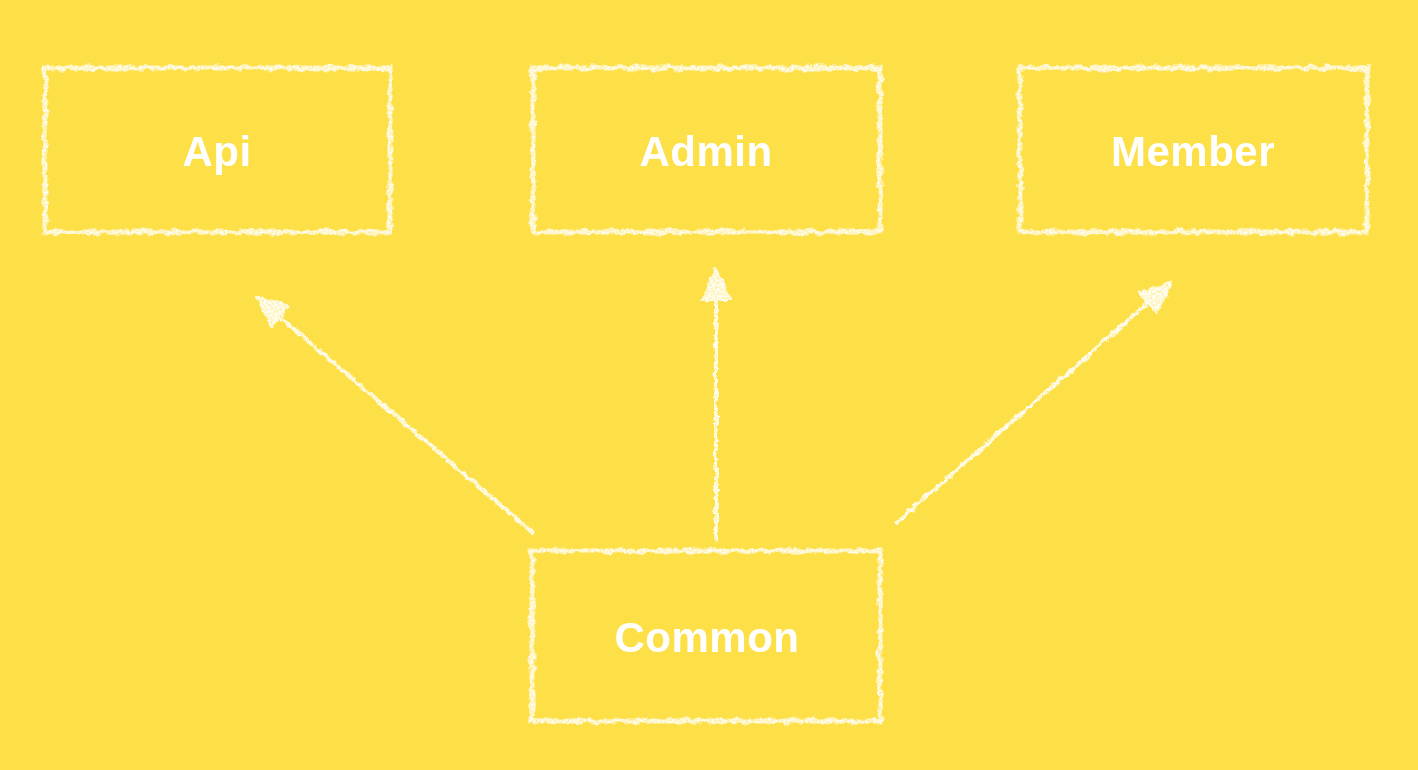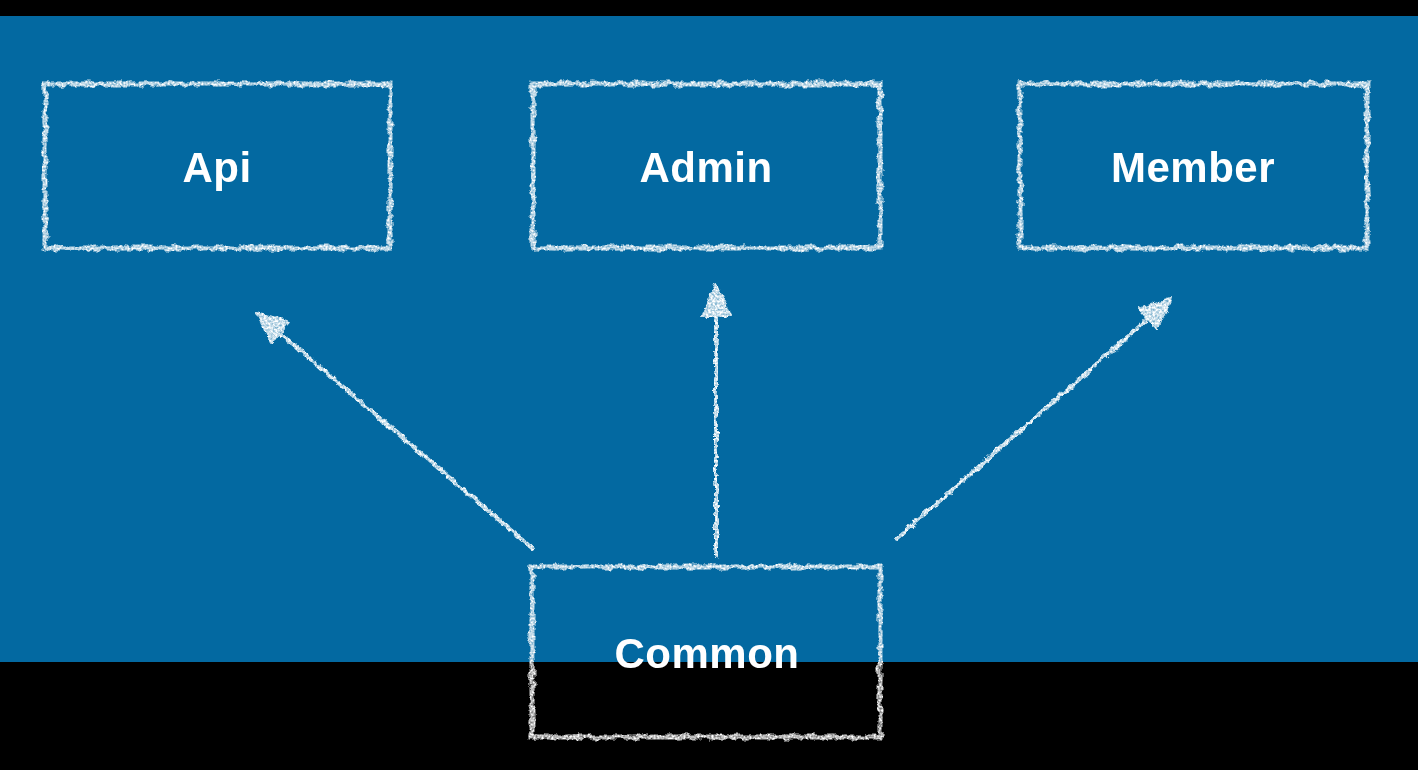--- a/index.html
+++ b/index.html
@@ -6,23 +6,22 @@
     margin: 0;
     padding: 0;
     background: #000000;
     width: 1418px;
     height: 770px;
     overflow: hidden;
   }
   .canvas-wrap {
     position: relative;
     width: 1418px;
-    height: 646px;
-    background: #0369a1;
-    margin-top: 16px;
+    height: 770px;
+    background: #fde047;
   }
   svg {
     display: block;
   }
   .node-rect {
     fill: none;
     stroke: #ffffff;
     stroke-width: 5;
     filter: url(#chalk-box);
   }

